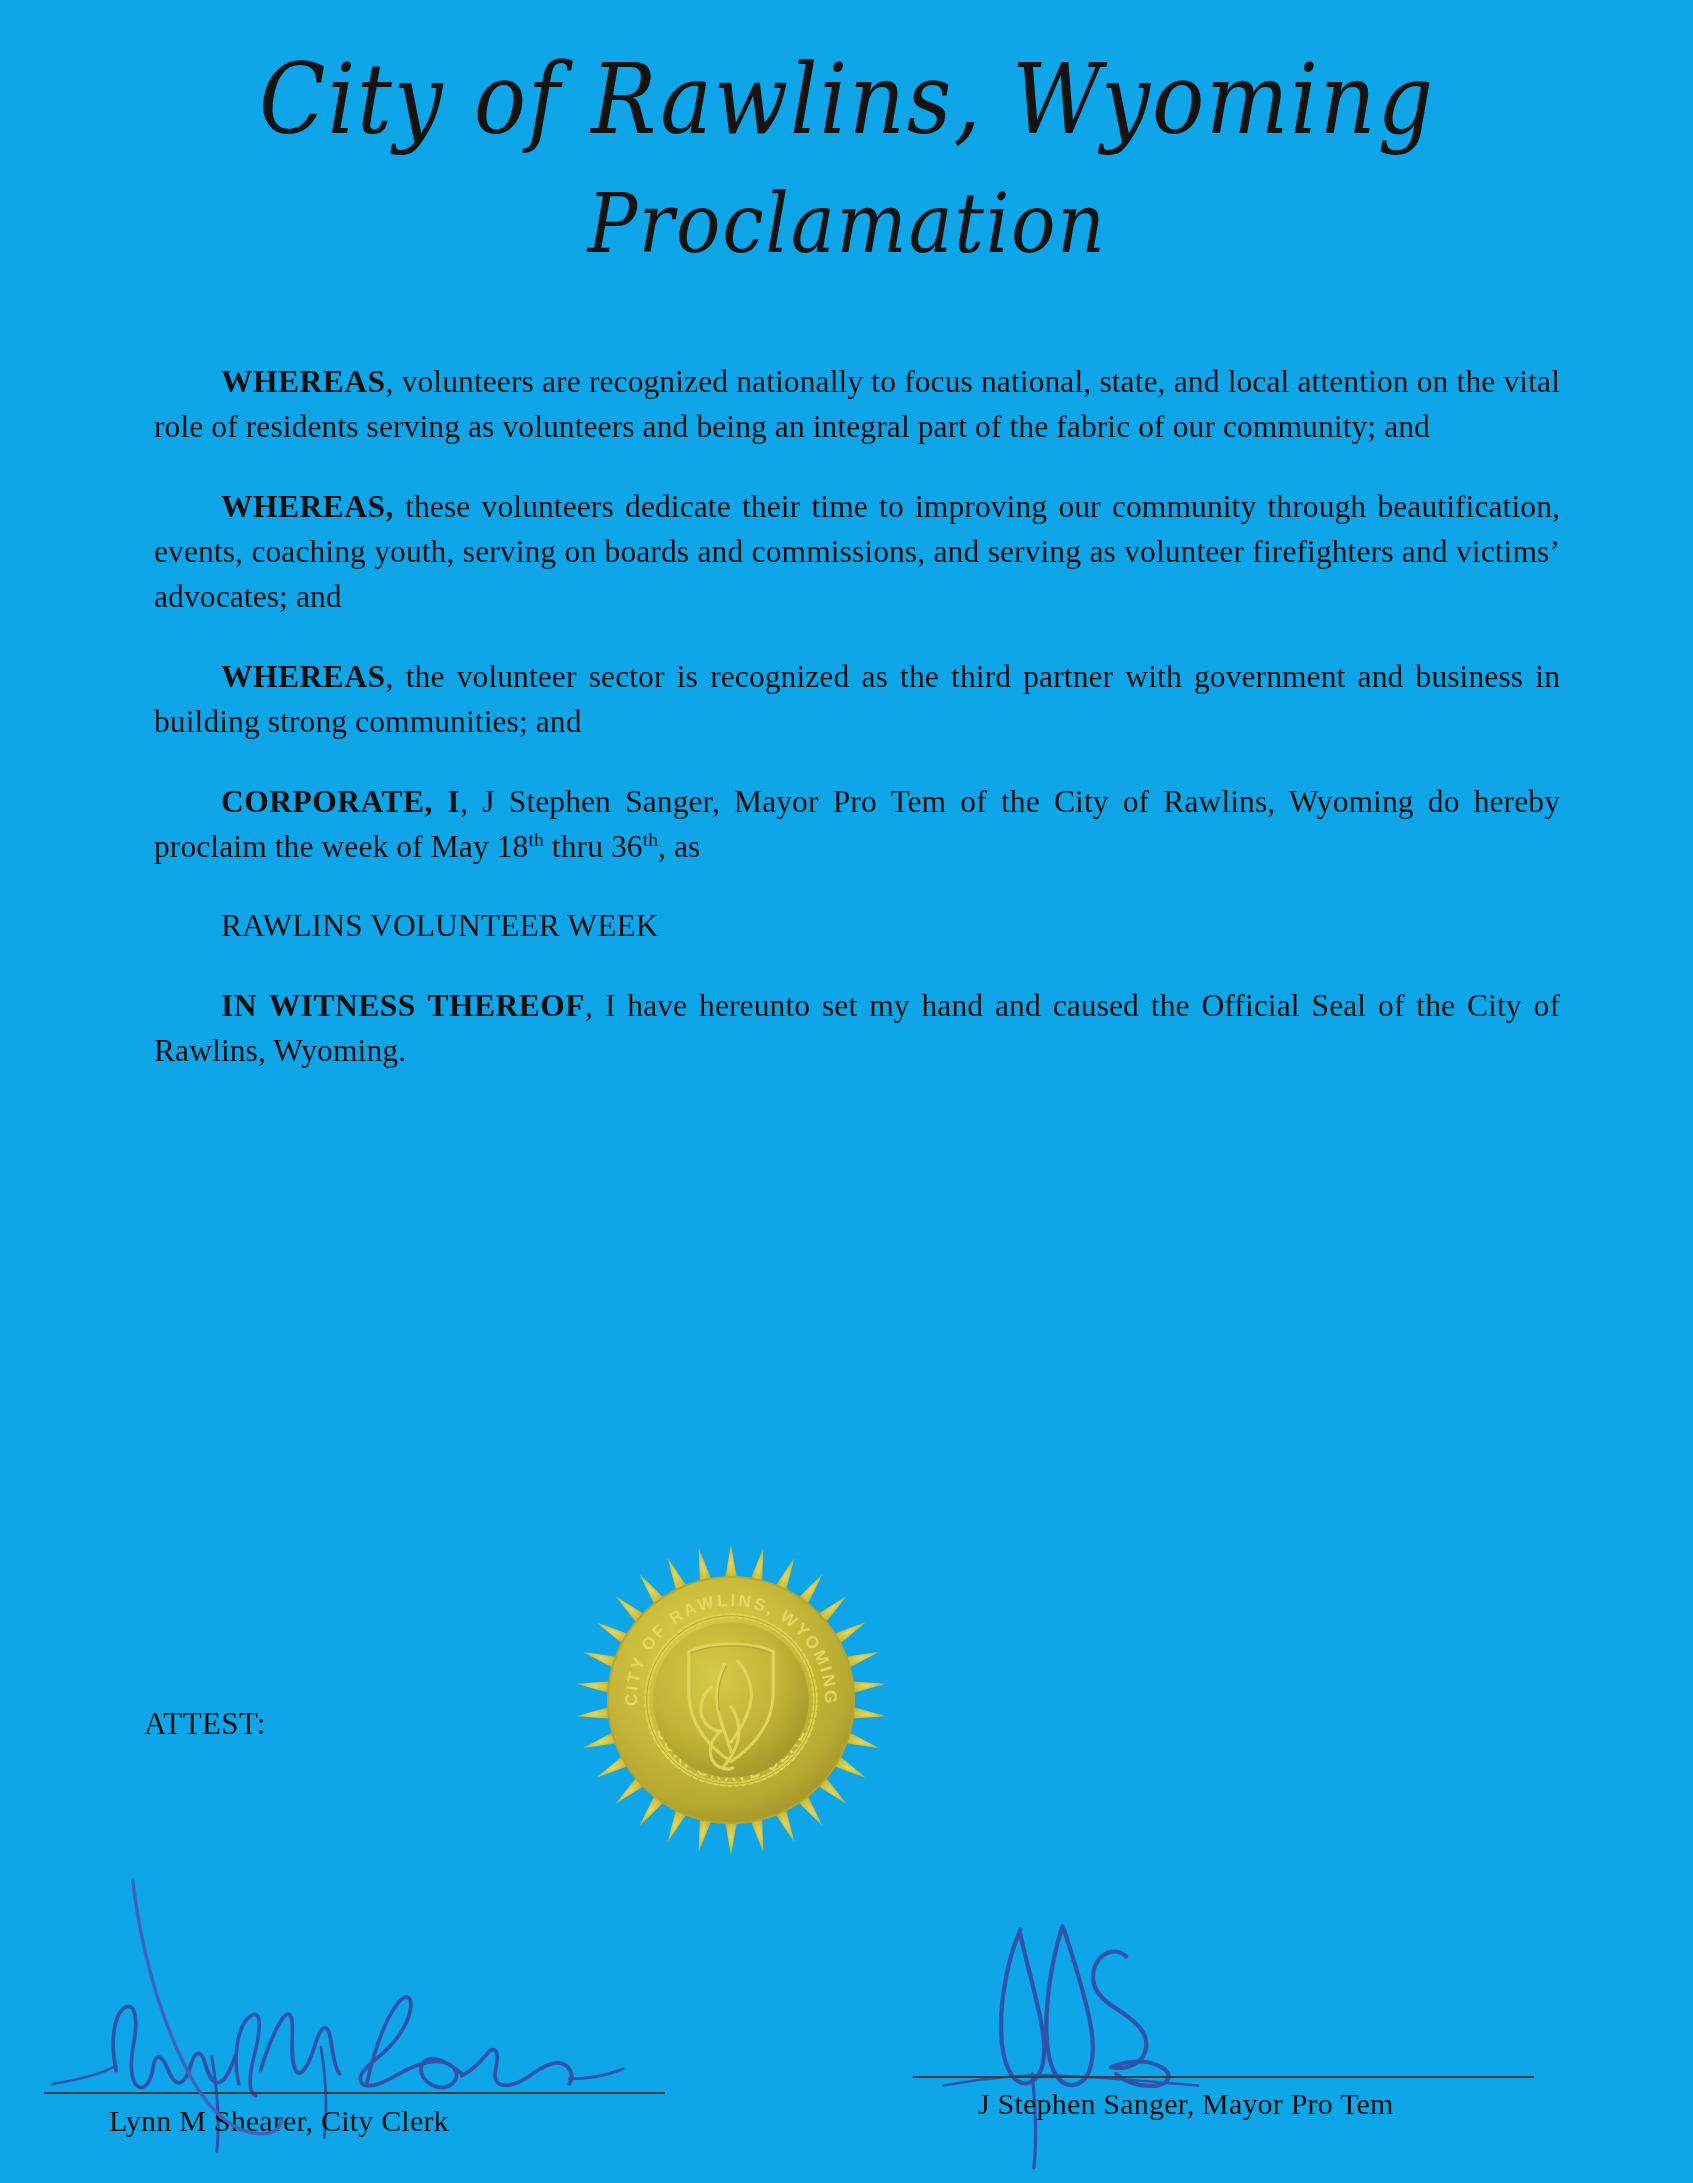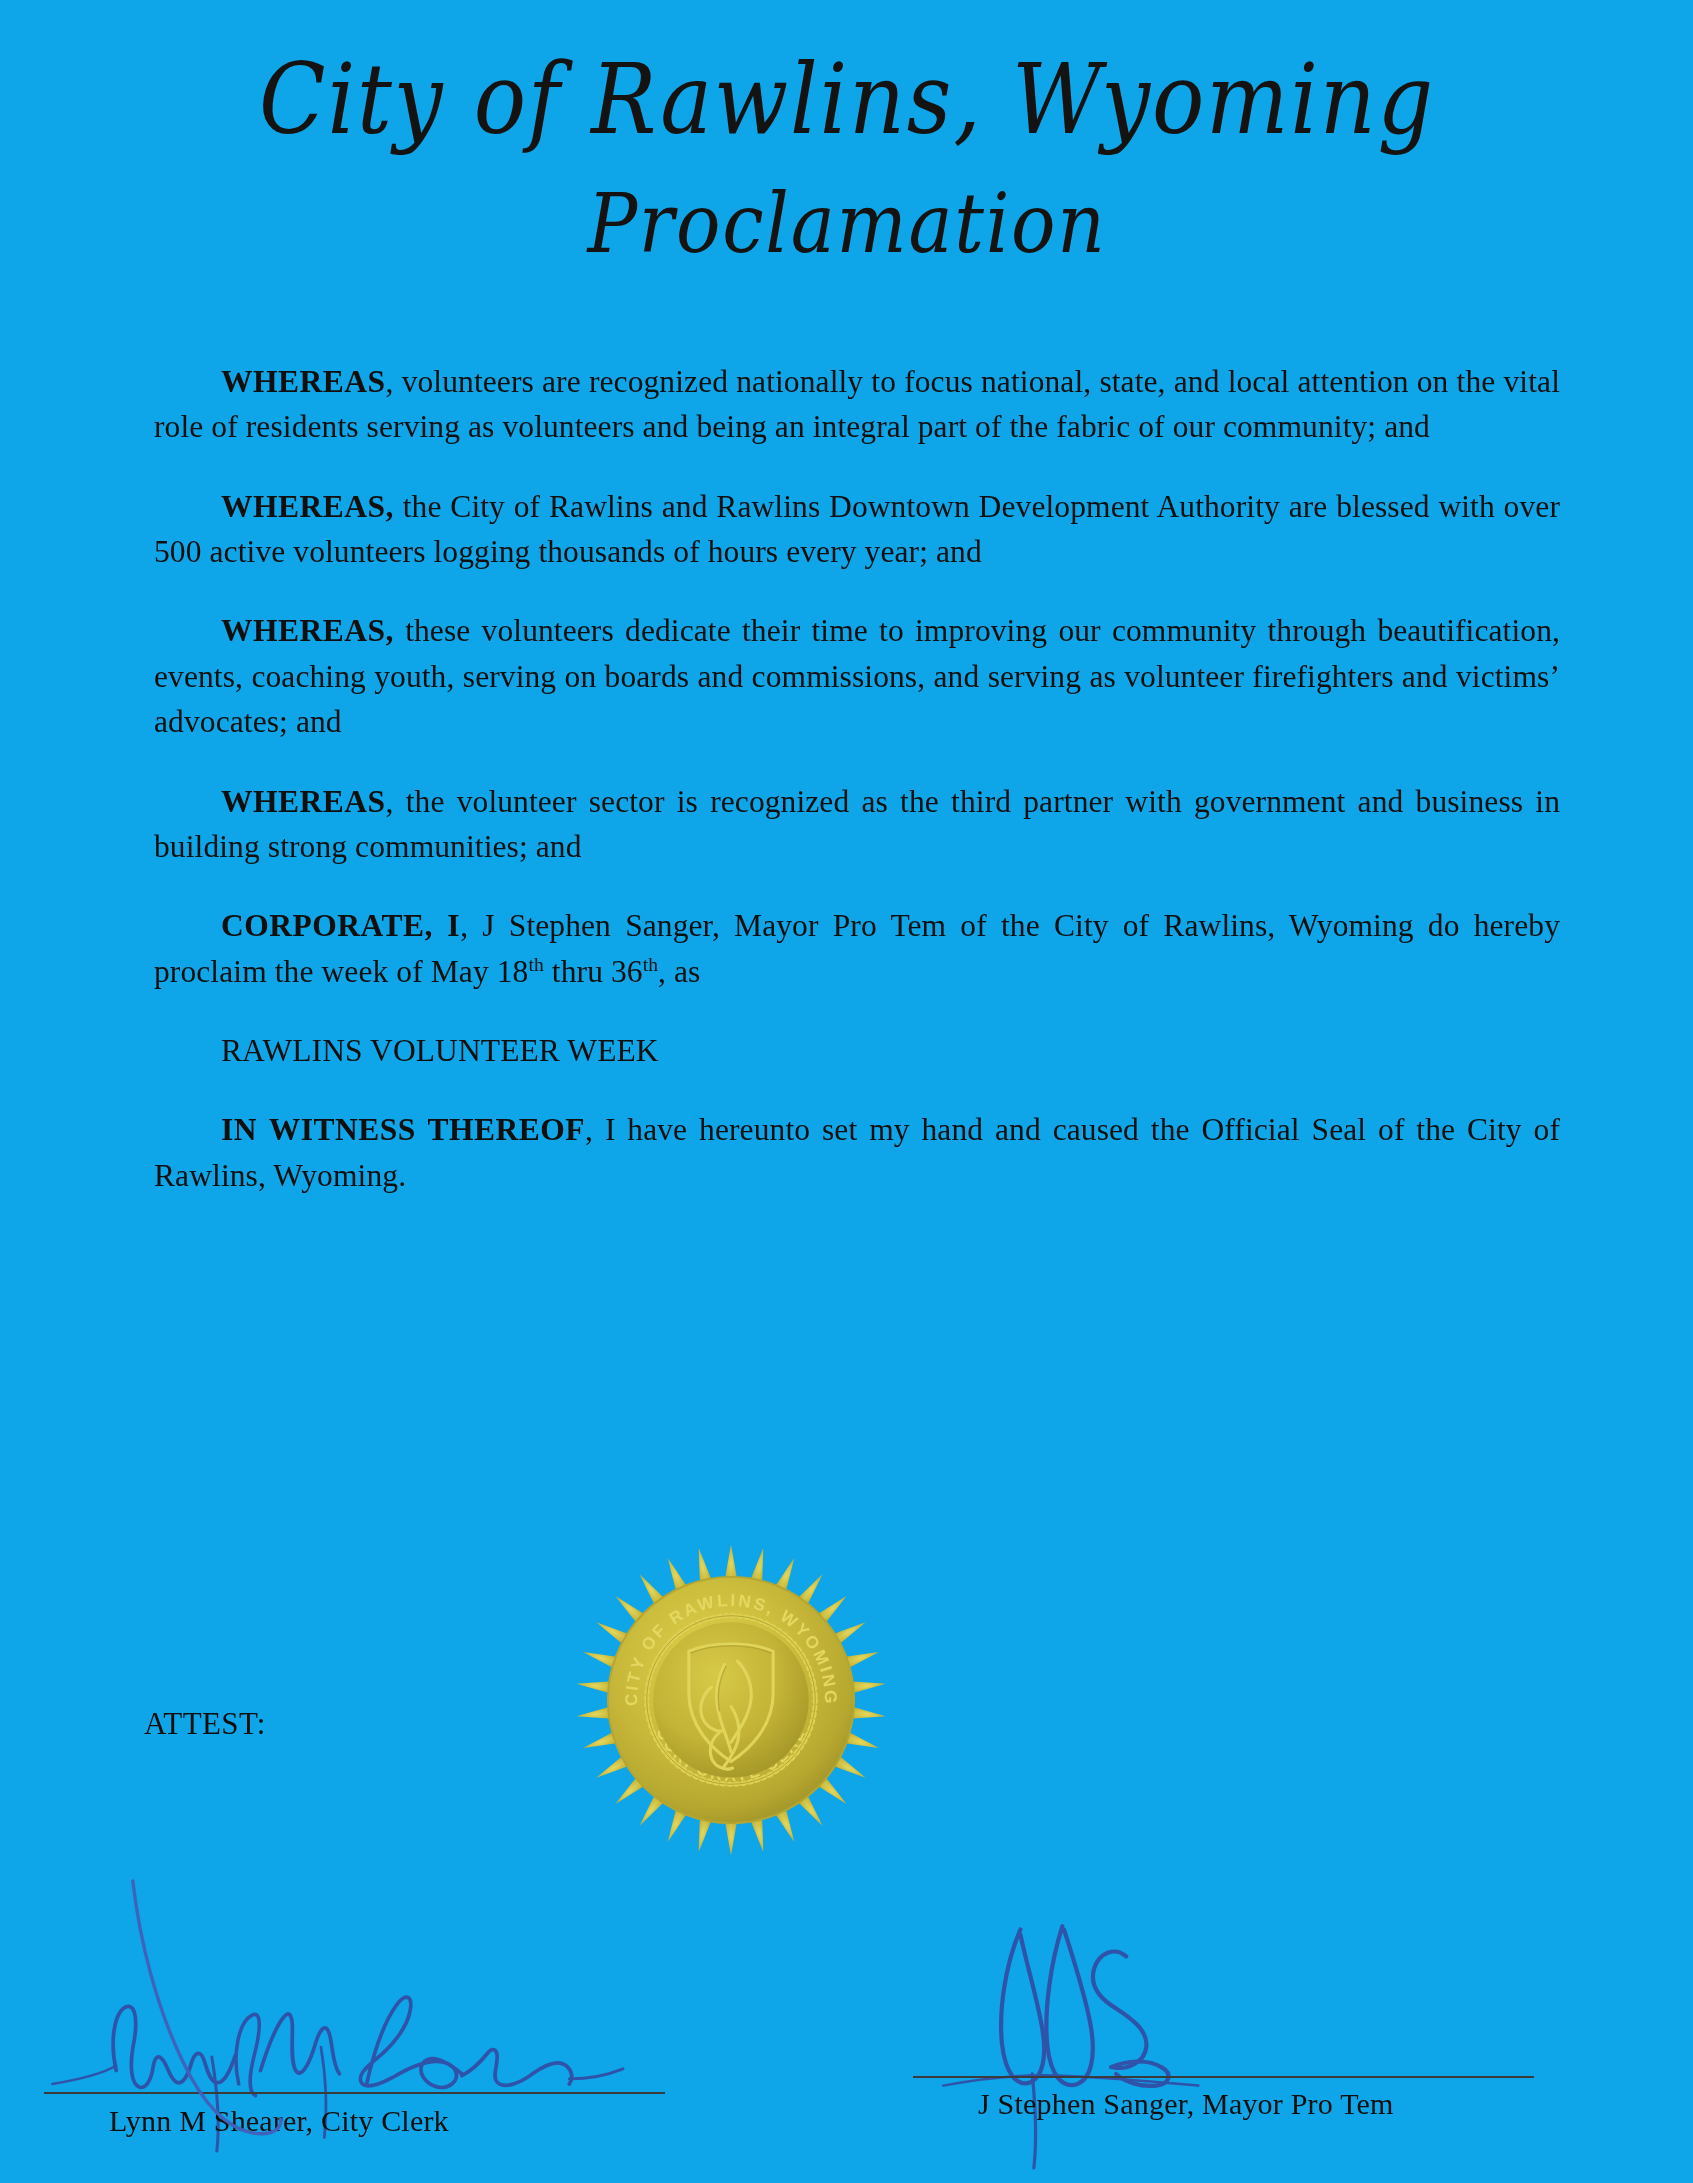--- a/index.html
+++ b/index.html
@@ -174,23 +174,20 @@
     <div class="script-title">City of Rawlins, Wyoming</div>
     <div class="script-sub">Proclamation</div>
   </div>
 
   <div class="body-area">
 
     <p class="para">
       <span class="lead">WHEREAS</span><span>, </span><span>volunteers are recognized nationally to focus national, state, and local attention on the vital role of residents serving as volunteers and being an integral part of the fabric of our community; and</span>
     </p>
 
-    <p class="para">
-      <span class="lead">WHEREAS,</span><span> </span><span>the City of Rawlins and Rawlins Downtown Development Authority are blessed with over 500 active volunteers logging thousands of hours every year; and</span>
-    </p>
 
     <p class="para">
       <span class="lead">WHEREAS,</span><span> </span><span>these volunteers dedicate their time to improving our community through beautification, events, coaching youth, serving on boards and commissions, and serving as volunteer firefighters and victims’ advocates; and</span>
     </p>
 
     <p class="para">
       <span class="lead">WHEREAS</span><span>, </span><span>the volunteer sector is recognized as the third partner with government and business in building strong communities; and</span>
     </p>
 
 

